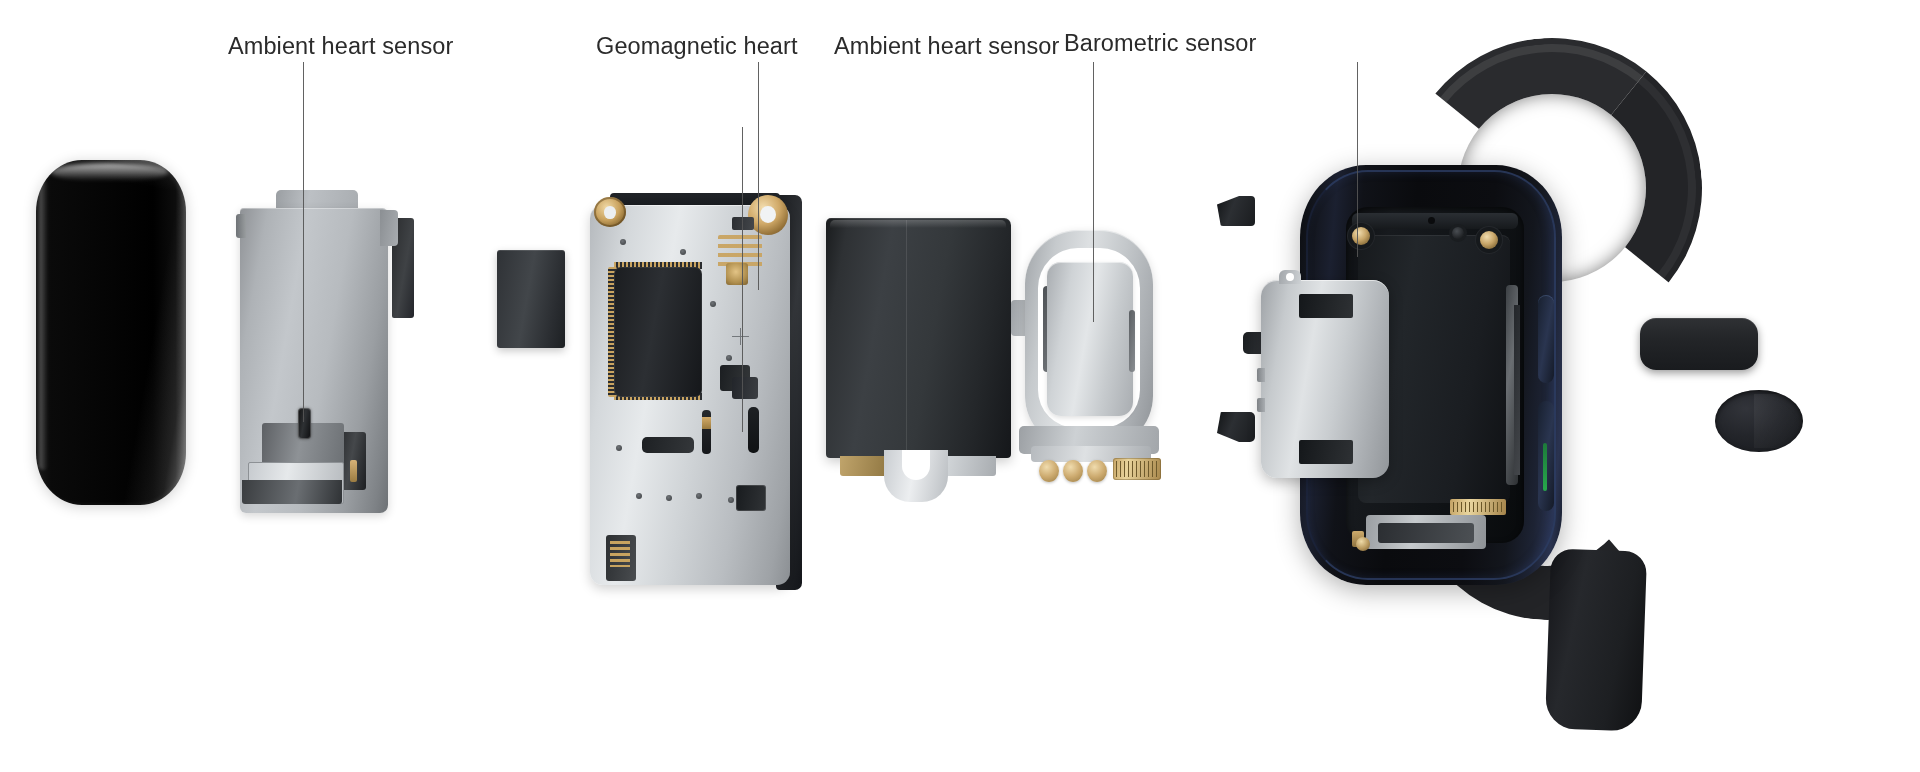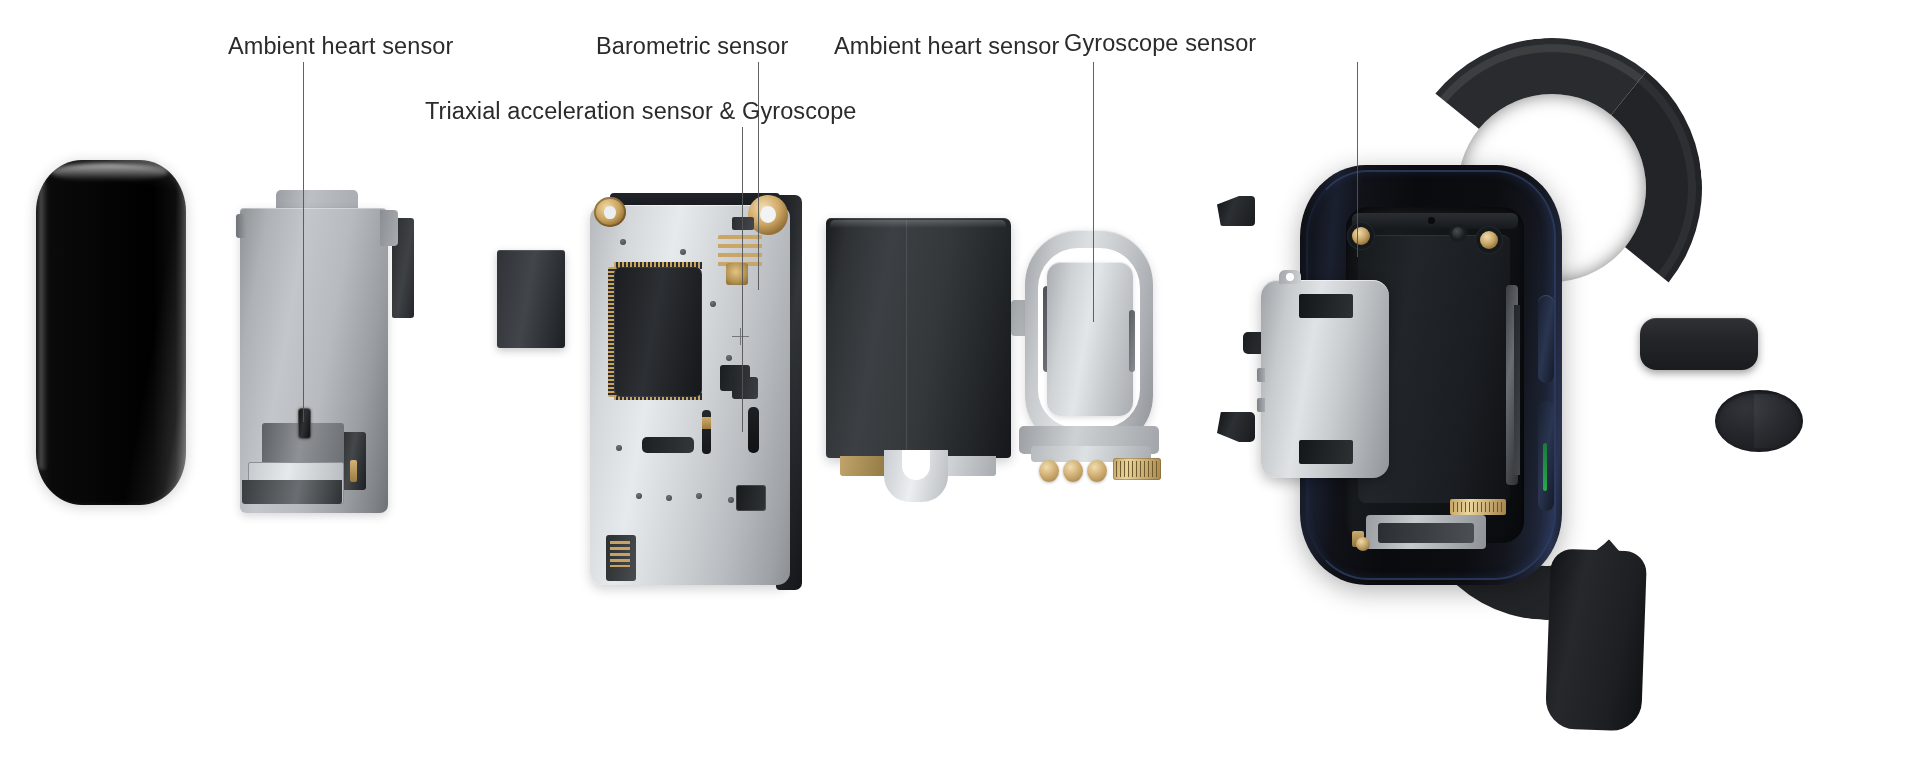--- a/index.html
+++ b/index.html
@@ -693,25 +693,24 @@
     <div class="rs-tab-top"></div>
     <div class="rs-pad-top"></div>
     <div class="rs-pad-bot"></div>
     <div class="rs-notch" style="top:88px;"></div>
     <div class="rs-notch" style="top:118px;"></div>
   </div>
 
   <div class="callout-label" style="left:228px; top:35px;">Ambient heart sensor</div>
   <div class="leader-line" style="left:303px; top:62px; height:360px;"></div>
 
-  <div class="callout-label" style="left:596px; top:35px;">Barometric sensor</div>
+  <div class="callout-label" style="left:596px; top:35px;">Geomagnetic heart</div>
   <div class="leader-line" style="left:758px; top:62px; height:228px;"></div>
 
-  <div class="callout-label" style="left:425px; top:100px;">Triaxial acceleration sensor &amp; Gyroscope</div>
   <div class="leader-line" style="left:742px; top:127px; height:305px;"></div>
 
   <div class="callout-label" style="left:834px; top:35px;">Ambient heart sensor</div>
   <div class="leader-line" style="left:1093px; top:62px; height:260px;"></div>
 
-  <div class="callout-label" style="left:1064px; top:32px;">Gyroscope sensor</div>
+  <div class="callout-label" style="left:1064px; top:32px;">Barometric sensor</div>
   <div class="leader-line" style="left:1357px; top:62px; height:195px; z-index:9;"></div>
 
 </div>
 
 </body></html>

